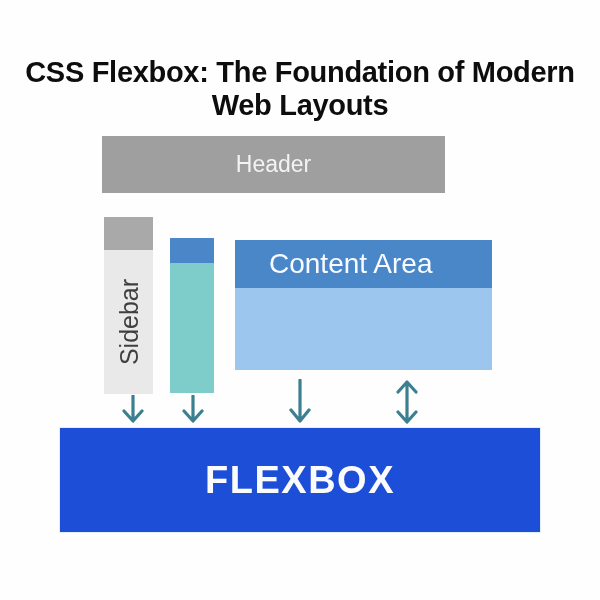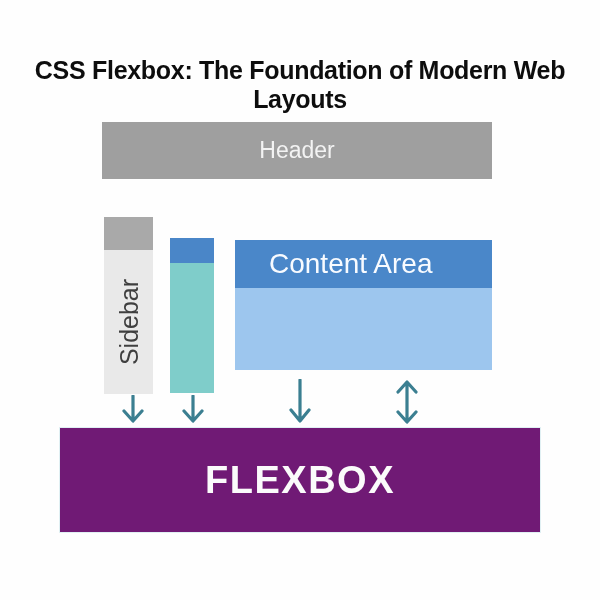--- a/index.html
+++ b/index.html
@@ -14,30 +14,30 @@
     height: 600px;
     background: #fefefe;
     overflow: hidden;
   }
   .page-title {
     position: absolute;
     left: 0;
     top: 56px;
     width: 600px;
     text-align: center;
-    font-size: 25px;
+    font-size: 29px;
     font-weight: 700;
     letter-spacing: -0.3px;
     color: #0d0d0d;
   }
   .header-bar {
     position: absolute;
     left: 102px;
-    top: 122px;
-    width: 390px;
+    top: 136px;
+    width: 343px;
     height: 57px;
     background: #9f9f9f;
     display: flex;
     align-items: center;
     justify-content: center;
   }
   .header-label {
     color: #f3f3f3;
     font-size: 23px;
     font-weight: 400;
@@ -116,21 +116,21 @@
   }
   .arrow svg {
     display: block;
   }
   .flexbox-bar {
     position: absolute;
     left: 60px;
     top: 428px;
     width: 480px;
     height: 104px;
-    background: #701a75;
+    background: #1d4ed8;
     box-shadow: 0 0 0 1px rgba(198, 228, 233, 0.55);
     display: flex;
     align-items: center;
     justify-content: center;
   }
   .flexbox-label {
     color: #fbfbfb;
     font-size: 38px;
     font-weight: 700;
     letter-spacing: 1.5px;

